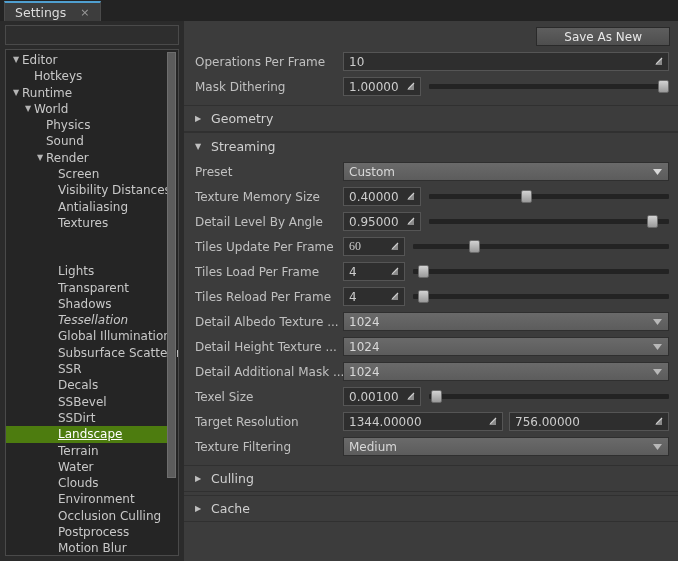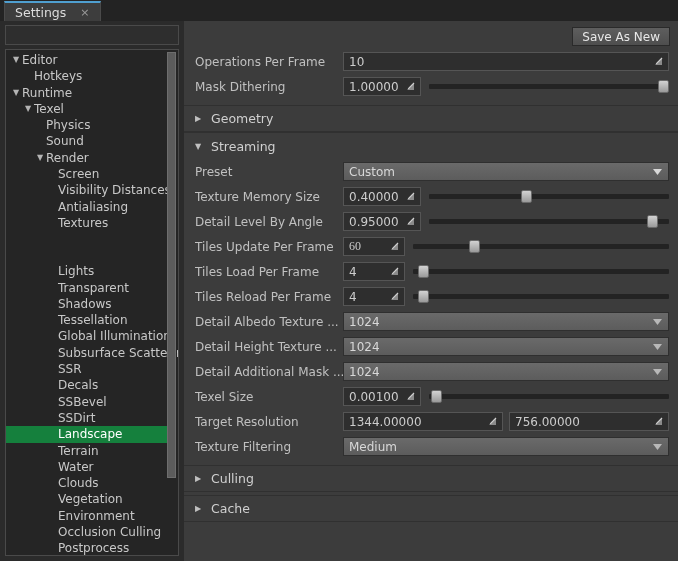--- a/index.html
+++ b/index.html
@@ -60,21 +60,21 @@
     position: absolute; left: 0; top: 0; right: 11px; top: 0;
     padding-top: 2px;
   }
   .tree-row {
     height: 16.3px; line-height: 16.3px;
     display: flex; align-items: center;
     color: #c8c8c8; font-size: 12px;
     white-space: nowrap;
     padding-left: 4px;
   }
-  .tree-row.selected { background: #15803d; color: #ffffff; }
+  .tree-row.selected { background: #4d7c0f; color: #ffffff; text-decoration: underline; }
   .caret {
     width: 12px; display: inline-block; text-align: center;
     font-size: 8px; color: #b4b4b4; flex: 0 0 12px;
   }
   .caret.none { color: transparent; }
   .tree-label { display: inline-block; }
   .sb-track {
     position: absolute; right: 1px; top: 1px; width: 9px; bottom: 1px;
     background: #252525;
   }
@@ -86,21 +86,21 @@
 
   
   .right {
     position: absolute; left: 184px; top: 21px; width: 494px; height: 540px;
     background: #3c3c3c;
     overflow: hidden;
   }
   .topbar { position: relative; height: 28px; }
   .savebtn {
     position: absolute; right: 8px; top: 6px;
-    height: 19px; padding: 0 9px;
+    height: 19px; padding: 0 27px;
     background: linear-gradient(#5e5e5e, #4e4e4e);
     border: 1px solid #2a2a2a;
     color: #e8e8e8; font-size: 12px;
     display: flex; align-items: center;
     font-family: "DejaVu Sans", sans-serif;
     cursor: default;
   }
 
   .row {
     display: flex; align-items: center;
@@ -203,21 +203,21 @@
           <div class="tree-row" style="padding-left: 16px;">
             <span class="caret none"></span>
             <span class="tree-label">Hotkeys</span>
           </div>
           <div class="tree-row" style="padding-left: 4px;">
             <span class="caret">▼</span>
             <span class="tree-label">Runtime</span>
           </div>
           <div class="tree-row" style="padding-left: 16px;">
             <span class="caret">▼</span>
-            <span class="tree-label">Texel</span>
+            <span class="tree-label">World</span>
           </div>
           <div class="tree-row" style="padding-left: 28px;">
             <span class="caret none"></span>
             <span class="tree-label">Physics</span>
           </div>
           <div class="tree-row" style="padding-left: 28px;">
             <span class="caret none"></span>
             <span class="tree-label">Sound</span>
           </div>
           <div class="tree-row" style="padding-left: 28px;">
@@ -245,21 +245,21 @@
             <span class="tree-label">Lights</span>
           </div>
           <div class="tree-row" style="padding-left: 40px;">
             <span class="caret none"></span>
             <span class="tree-label">Transparent</span>
           </div>
           <div class="tree-row" style="padding-left: 40px;">
             <span class="caret none"></span>
             <span class="tree-label">Shadows</span>
           </div>
-          <div class="tree-row" style="padding-left: 40px;">
+          <div class="tree-row" style="padding-left: 40px; font-style: italic;">
             <span class="caret none"></span>
             <span class="tree-label">Tessellation</span>
           </div>
           <div class="tree-row" style="padding-left: 40px;">
             <span class="caret none"></span>
             <span class="tree-label">Global Illumination</span>
           </div>
           <div class="tree-row" style="padding-left: 40px;">
             <span class="caret none"></span>
             <span class="tree-label">Subsurface Scattering</span>
@@ -288,24 +288,20 @@
             <span class="caret none"></span>
             <span class="tree-label">Terrain</span>
           </div>
           <div class="tree-row" style="padding-left: 40px;">
             <span class="caret none"></span>
             <span class="tree-label">Water</span>
           </div>
           <div class="tree-row" style="padding-left: 40px;">
             <span class="caret none"></span>
             <span class="tree-label">Clouds</span>
-          </div>
-          <div class="tree-row" style="padding-left: 40px;">
-            <span class="caret none"></span>
-            <span class="tree-label">Vegetation</span>
           </div>
           <div class="tree-row" style="padding-left: 40px;">
             <span class="caret none"></span>
             <span class="tree-label">Environment</span>
           </div>
           <div class="tree-row" style="padding-left: 40px;">
             <span class="caret none"></span>
             <span class="tree-label">Occlusion Culling</span>
           </div>
           <div class="tree-row" style="padding-left: 40px;">

